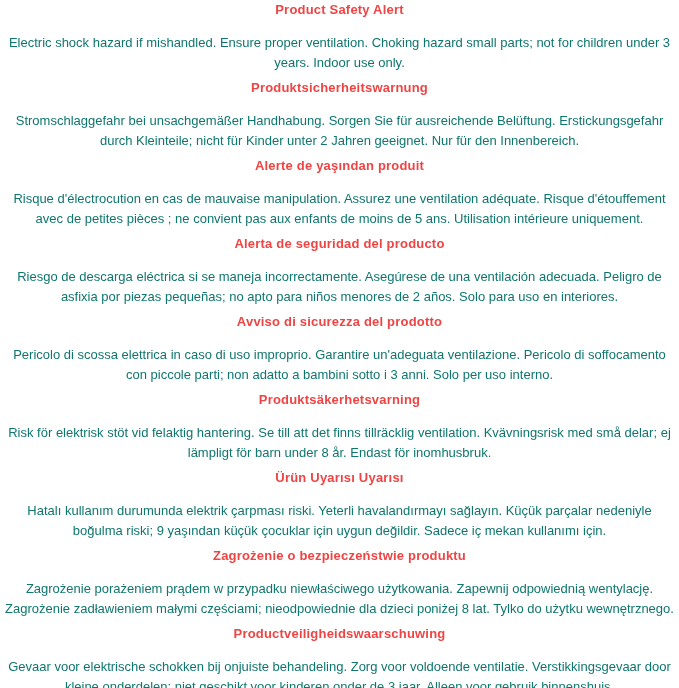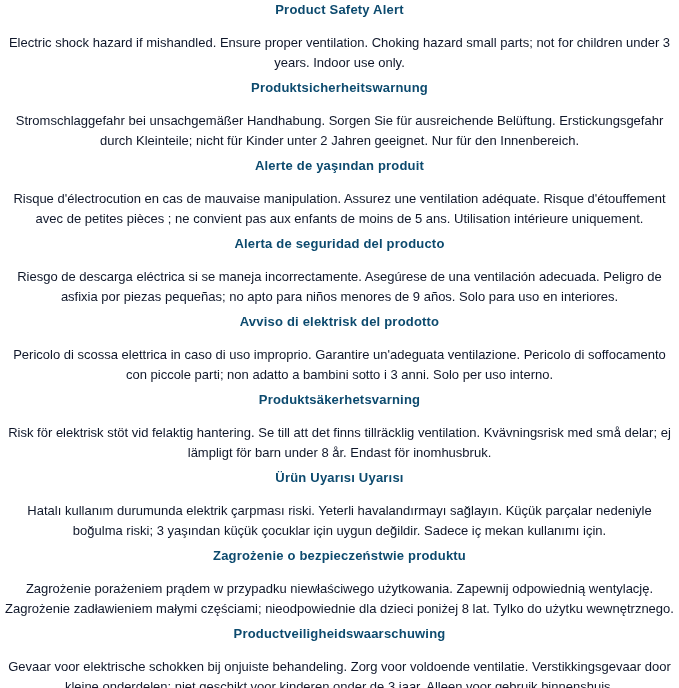--- a/index.html
+++ b/index.html
@@ -18,29 +18,29 @@
     box-sizing: border-box;
     width: 679px;
     padding: 3px 5px 0 5px;
     text-align: center;
   }
   .section { }
   .section-title {
     font-size: 13px;
     line-height: 13px;
     font-weight: 700;
-    color: #0c4a6e;
+    color: #ef4444;
     letter-spacing: 0.2px;
     margin: 0 0 17px 0;
   }
   .section-body {
     font-size: 13px;
     line-height: 20px;
     font-weight: 400;
-    color: #0f172a;
+    color: #0f766e;
     margin: 0 0 8px 0;
   }
 </style>
 </head>
 <body>
 
 <div class="doc">
 
   <div class="section">
     <h3 class="section-title">Product Safety Alert</h3>
@@ -52,36 +52,36 @@
     <p class="section-body">Stromschlaggefahr bei unsachgemäßer Handhabung. Sorgen Sie für ausreichende Belüftung. Erstickungsgefahr durch Kleinteile; nicht für Kinder unter 2 Jahren geeignet. Nur für den Innenbereich.</p>
   </div>
 
   <div class="section">
     <h3 class="section-title">Alerte de yaşından produit</h3>
     <p class="section-body">Risque d'électrocution en cas de mauvaise manipulation. Assurez une ventilation adéquate. Risque d'étouffement avec de petites pièces ; ne convient pas aux enfants de moins de 5 ans. Utilisation intérieure uniquement.</p>
   </div>
 
   <div class="section">
     <h3 class="section-title">Alerta de seguridad del producto</h3>
-    <p class="section-body">Riesgo de descarga eléctrica si se maneja incorrectamente. Asegúrese de una ventilación adecuada. Peligro de asfixia por piezas pequeñas; no apto para niños menores de 9 años. Solo para uso en interiores.</p>
+    <p class="section-body">Riesgo de descarga eléctrica si se maneja incorrectamente. Asegúrese de una ventilación adecuada. Peligro de asfixia por piezas pequeñas; no apto para niños menores de 2 años. Solo para uso en interiores.</p>
   </div>
 
   <div class="section">
-    <h3 class="section-title">Avviso di elektrisk del prodotto</h3>
+    <h3 class="section-title">Avviso di sicurezza del prodotto</h3>
     <p class="section-body">Pericolo di scossa elettrica in caso di uso improprio. Garantire un'adeguata ventilazione. Pericolo di soffocamento con piccole parti; non adatto a bambini sotto i 3 anni. Solo per uso interno.</p>
   </div>
 
   <div class="section">
     <h3 class="section-title">Produktsäkerhetsvarning</h3>
     <p class="section-body">Risk för elektrisk stöt vid felaktig hantering. Se till att det finns tillräcklig ventilation. Kvävningsrisk med små delar; ej lämpligt för barn under 8 år. Endast för inomhusbruk.</p>
   </div>
 
   <div class="section">
     <h3 class="section-title">Ürün Uyarısı Uyarısı</h3>
-    <p class="section-body">Hatalı kullanım durumunda elektrik çarpması riski. Yeterli havalandırmayı sağlayın. Küçük parçalar nedeniyle boğulma riski; 3 yaşından küçük çocuklar için uygun değildir. Sadece iç mekan kullanımı için.</p>
+    <p class="section-body">Hatalı kullanım durumunda elektrik çarpması riski. Yeterli havalandırmayı sağlayın. Küçük parçalar nedeniyle boğulma riski; 9 yaşından küçük çocuklar için uygun değildir. Sadece iç mekan kullanımı için.</p>
   </div>
 
   <div class="section">
     <h3 class="section-title">Zagrożenie o bezpieczeństwie produktu</h3>
     <p class="section-body">Zagrożenie porażeniem prądem w przypadku niewłaściwego użytkowania. Zapewnij odpowiednią wentylację. Zagrożenie zadławieniem małymi częściami; nieodpowiednie dla dzieci poniżej 8 lat. Tylko do użytku wewnętrznego.</p>
   </div>
 
   <div class="section">
     <h3 class="section-title">Productveiligheidswaarschuwing</h3>
     <p class="section-body">Gevaar voor elektrische schokken bij onjuiste behandeling. Zorg voor voldoende ventilatie. Verstikkingsgevaar door kleine onderdelen; niet geschikt voor kinderen onder de 3 jaar. Alleen voor gebruik binnenshuis.</p>

